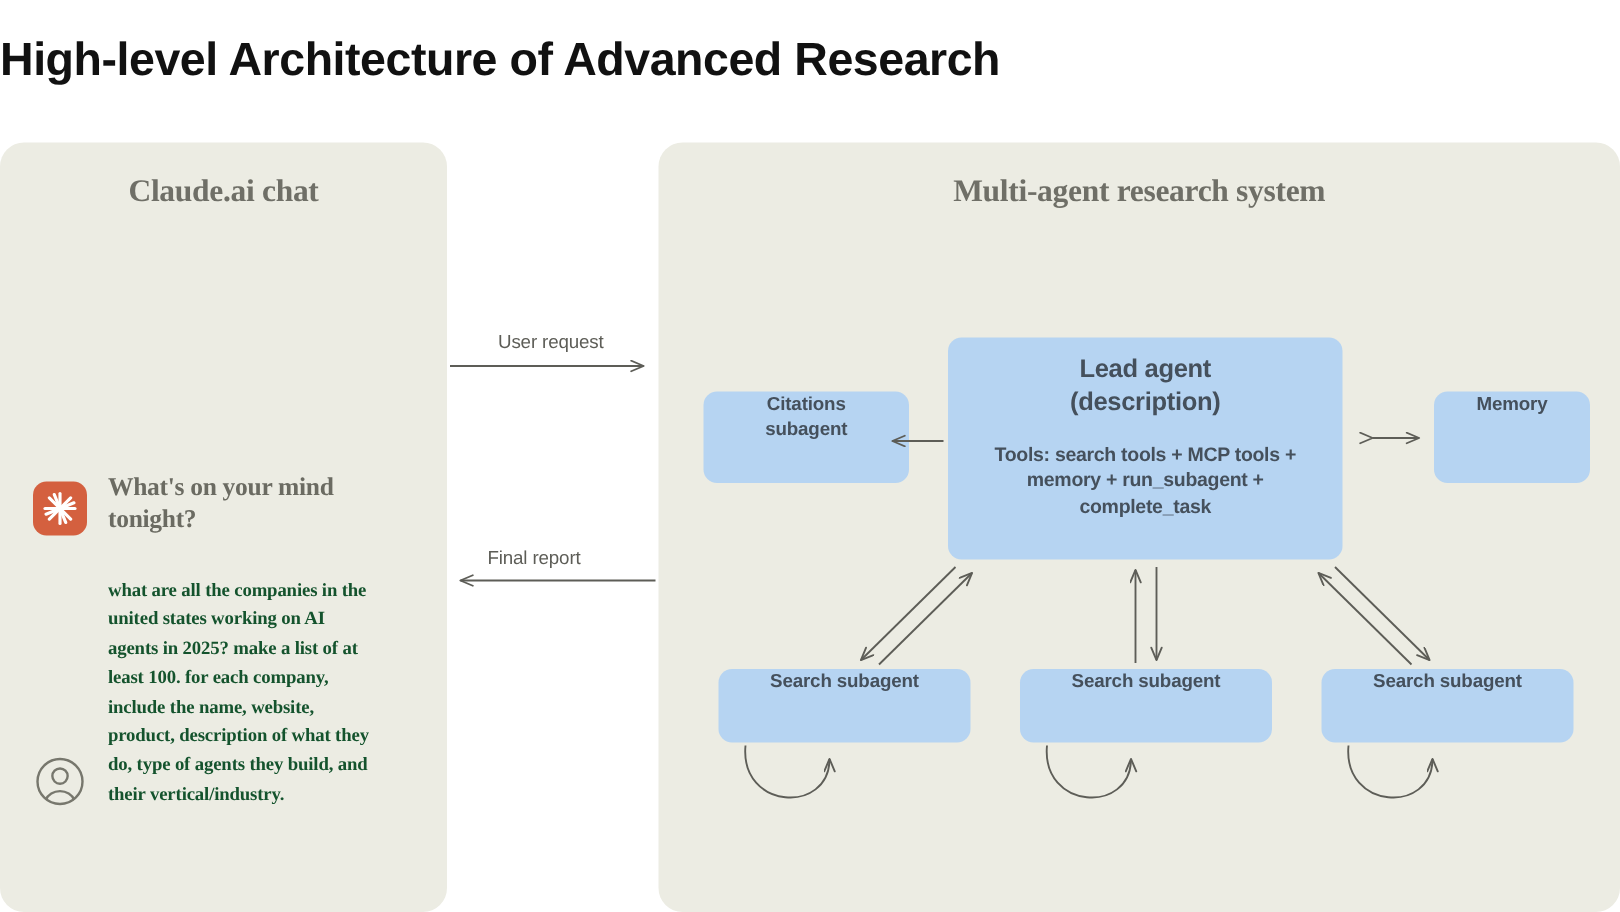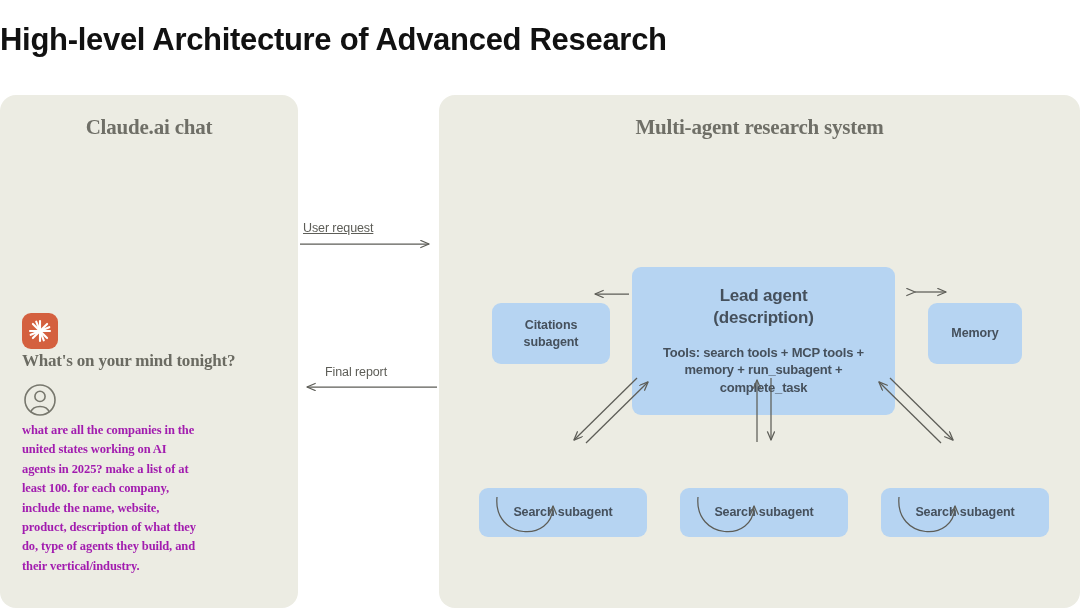--- a/index.html
+++ b/index.html
@@ -54,22 +54,21 @@
     font-size: 21px;
     font-weight: bold;
     color: #6f6f67;
     letter-spacing: -0.2px;
   }
 
   
   .chat-row {
     position: absolute;
     display: flex;
-    align-items: flex-start;
-    flex-direction: column;
+    align-items: flex-end;
   }
   #chat-greeting-row {
     left: 22px;
     top: 218px;
     width: 255px;
   }
   #chat-user-row {
     left: 22px;
     top: 286px;
     width: 255px;
@@ -97,40 +96,38 @@
     font-size: 17px;
     font-weight: bold;
     color: #6b6b62;
     line-height: 1.25;
     letter-spacing: -0.2px;
     padding-top: 1px;
   }
   #chat-user-text {
     font-size: 12.5px;
     font-weight: bold;
-    color: #a21caf;
+    color: #14532d;
     line-height: 1.55;
     letter-spacing: -0.1px;
     padding-top: 3px;
     max-width: 175px;
   }
 
   
   .node {
     position: absolute;
     background: #b6d4f2;
     border-radius: 9px;
     display: flex;
     flex-direction: column;
     align-items: center;
-    justify-content: center;
     text-align: center;
     color: #45505c;
     box-sizing: border-box;
-    margin-top: 42px;
   }
   #node-lead-agent {
     left: 632px;
     top: 225px;
     width: 263px;
     height: 148px;
     padding: 10px 12px;
   }
   .node-title {
     font-size: 17px;
@@ -139,29 +136,29 @@
     letter-spacing: -0.2px;
   }
   .node-sub {
     font-size: 13px;
     font-weight: bold;
     line-height: 1.35;
     letter-spacing: -0.2px;
     margin-top: 15px;
   }
   #node-citations {
-    left: 492px;
+    left: 469px;
     top: 261px;
-    width: 118px;
+    width: 137px;
     height: 61px;
   }
   #node-memory {
-    left: 928px;
+    left: 956px;
     top: 261px;
-    width: 94px;
+    width: 104px;
     height: 61px;
   }
   .node-label {
     font-size: 12.5px;
     font-weight: bold;
     line-height: 1.35;
     letter-spacing: -0.1px;
   }
   #node-search-1 {
     left: 479px;
@@ -184,23 +181,22 @@
 
   
   .conn-label {
     position: absolute;
     font-size: 12.5px;
     color: #5d5d57;
     letter-spacing: -0.1px;
     white-space: nowrap;
   }
   #label-user-request {
-    left: 303px;
+    left: 332px;
     top: 221px;
-    text-decoration: underline;
   }
   #label-final-report {
     left: 325px;
     top: 365px;
     text-align: right;
   }
 
   
   #connector-layer {
     position: absolute;

